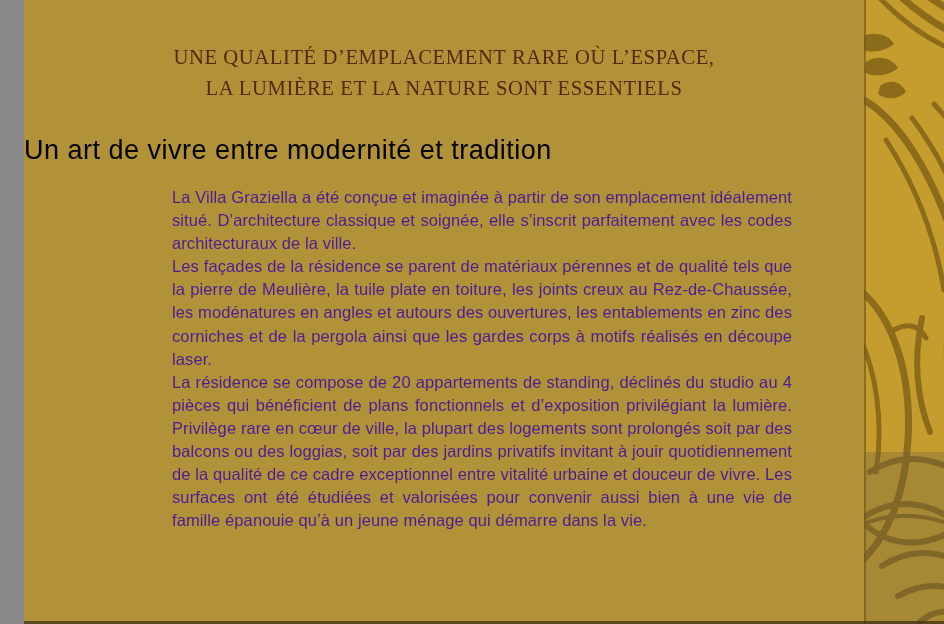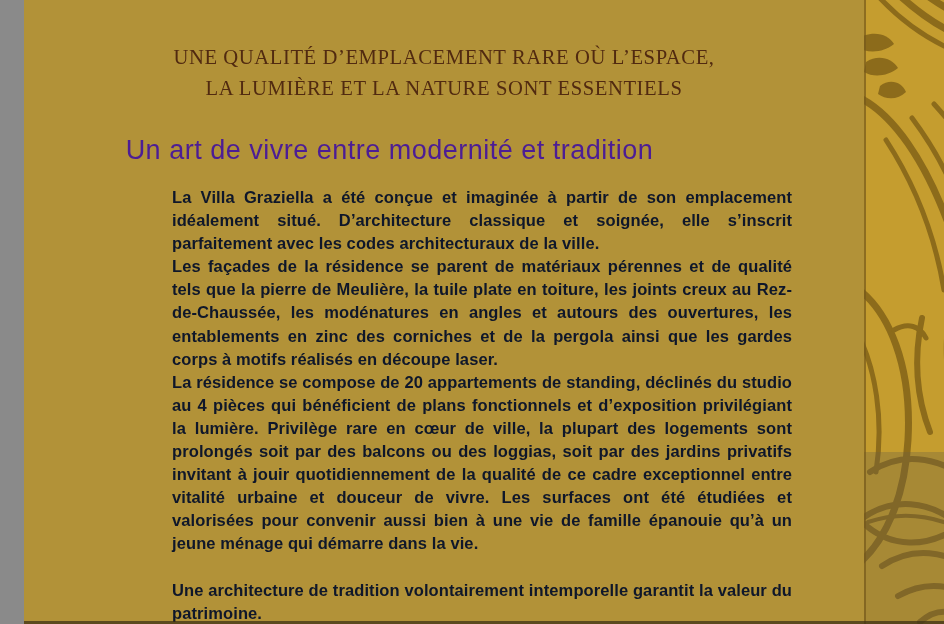--- a/index.html
+++ b/index.html
@@ -30,40 +30,38 @@
     letter-spacing: 0.6px;
     color: #512a10;
     transform: scaleX(0.96);
     transform-origin: 50% 0;
   }
   .subtitle {
     position: absolute;
     top: 133px;
     left: 0;
     width: 731px;
-    text-align: center;
     font-family: "Liberation Sans", sans-serif;
     font-weight: 300;
     font-size: 27px;
     line-height: 34px;
     letter-spacing: 0.5px;
-    color: #4c1d95;
+    color: #000000;
   }
   
   .copy {
     position: absolute;
     top: 186px;
     left: 148px;
     width: 620px;
     font-size: 16.5px;
     line-height: 23.1px;
-    color: #0f172a;
+    color: #4c1d95;
     text-align: justify;
     letter-spacing: 0.1px;
-    font-weight: bold;
   }
   .copy p { margin: 0; }
   .copy p.spaced { margin-top: 23px; }
   
   .band {
     position: absolute;
     top: 0;
     right: 0;
     width: 104px;
     height: 624px;
@@ -89,21 +87,20 @@
     <div>UNE QUALITÉ D’EMPLACEMENT RARE OÙ L’ESPACE,</div>
     <div>LA LUMIÈRE ET LA NATURE SONT ESSENTIELS</div>
   </div>
 
   <div class="subtitle">Un art de vivre entre modernité et tradition</div>
 
   <div class="copy">
     <p>La Villa Graziella a été conçue et imaginée à partir de son emplacement idéalement situé. D’architecture classique et soignée, elle s’inscrit parfaitement avec les codes architecturaux de la ville.</p>
     <p>Les façades de la résidence se parent de matériaux pérennes et de qualité tels que la pierre de Meulière, la tuile plate en toiture, les joints creux au Rez-de-Chaussée, les modénatures en angles et autours des ouvertures, les entablements en zinc des corniches et de la pergola ainsi que les gardes corps à motifs réalisés en découpe laser.</p>
     <p>La résidence se compose de 20 appartements de standing, déclinés du studio au 4 pièces qui bénéficient de plans fonctionnels et d’exposition privilégiant la lumière. Privilège rare en cœur de ville, la plupart des logements sont prolongés soit par des balcons ou des loggias, soit par des jardins privatifs invitant à jouir quotidiennement de la qualité de ce cadre exceptionnel entre vitalité urbaine et douceur de vivre. Les surfaces ont été étudiées et valorisées pour convenir aussi bien à une vie de famille épanouie qu’à un jeune ménage qui démarre dans la vie.</p>
-    <p class="spaced">Une architecture de tradition volontairement intemporelle garantit la valeur du patrimoine.</p>
   </div>
 
   <div class="band">
     <svg viewBox="0 0 104 624" xmlns="http://www.w3.org/2000/svg">
       <g stroke="#8c6b1b" fill="none" stroke-linecap="round">
 
         <path d="M 14 -4 C 40 24, 72 46, 110 58" stroke-width="5"></path>
         <path d="M 34 -6 C 60 18, 86 34, 112 42" stroke-width="7"></path>
         <path d="M 58 -8 C 80 8, 98 18, 114 22" stroke-width="7"></path>
 

